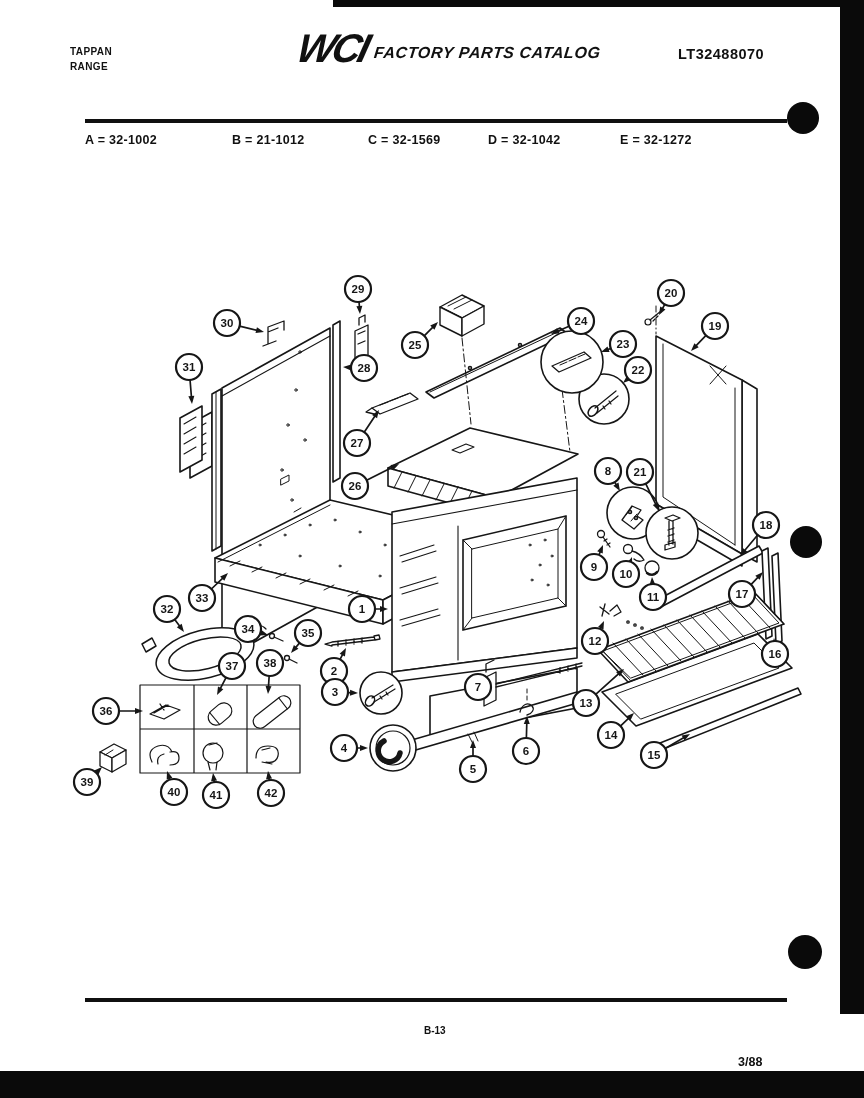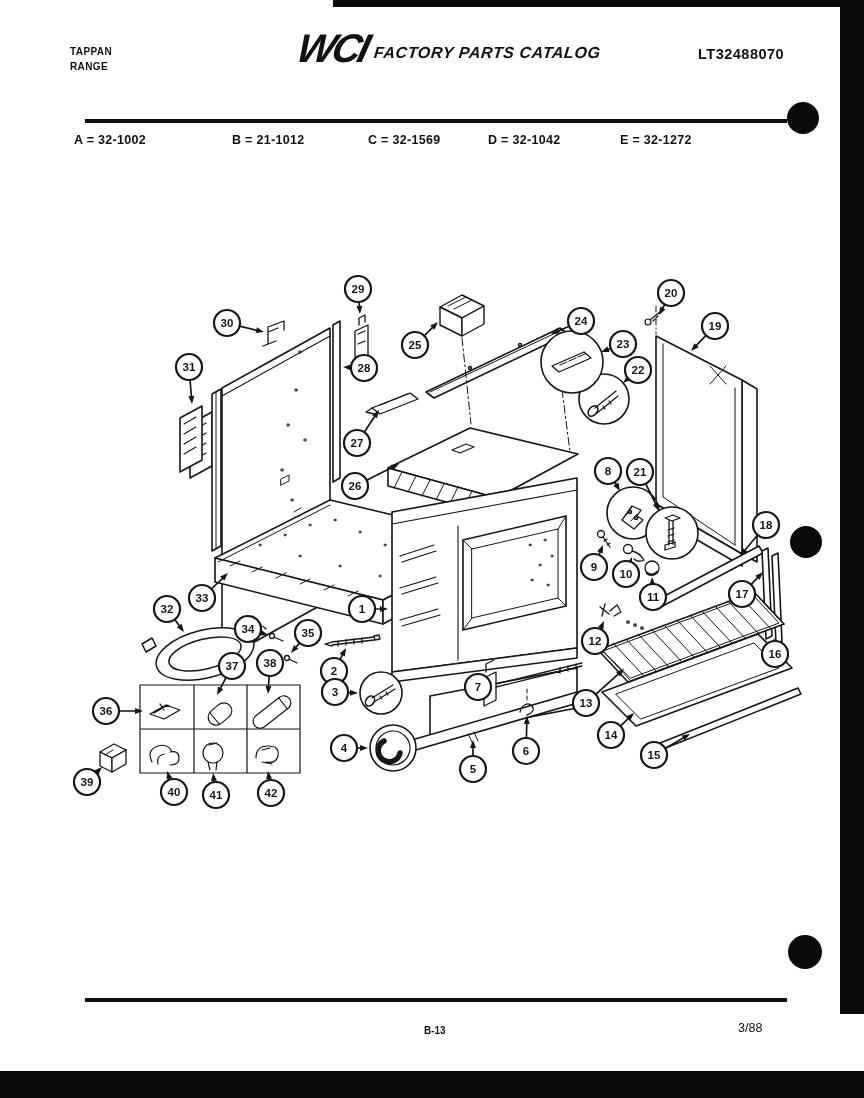--- a/index.html
+++ b/index.html
@@ -5,25 +5,25 @@
   html,body{margin:0;padding:0;background:#e8e8e8;}
   .page{
     position:relative;width:864px;height:1098px;background:#ffffff;
     font-family:"Liberation Sans", sans-serif;color:#111;overflow:hidden;
   }
   .abs{position:absolute;}
   .brand{left:70px;top:44px;font-size:10px;font-weight:bold;line-height:15px;letter-spacing:.4px;}
   .wci{left:298px;top:26px;font-size:40px;font-weight:900;font-style:italic;
        transform:skewX(-14deg);letter-spacing:-3px;}
   .cattitle{left:374px;top:44px;font-size:16px;font-weight:bold;font-style:italic;letter-spacing:.6px;transform:skewX(-6deg);}
-  .docnum{left:678px;top:46px;font-size:14.5px;font-weight:bold;letter-spacing:.5px;margin-left:20px;}
+  .docnum{left:678px;top:46px;font-size:14.5px;font-weight:bold;letter-spacing:.5px;}
   .rule{left:85px;width:702px;height:4px;background:#101010;}
   .models{top:133px;font-size:12.5px;font-weight:bold;letter-spacing:.3px;}
   .pagenum{left:424px;top:1025px;font-size:10px;font-weight:bold;}
-  .dateref{left:738px;top:1021px;font-size:12.5px;font-weight:normal;}
+  .dateref{left:738px;top:1055px;font-size:12.5px;font-weight:bold;}
   .dot{background:#0a0a0a;border-radius:50%;}
   .band{background:#0a0a0a;}
   svg{position:absolute;left:0;top:0;}
   svg .w{fill:#ffffff;}
   svg text{font-family:"Liberation Sans", sans-serif;}
 </style>
 </head>
 <body>
 
 <div class="page">
@@ -520,21 +520,21 @@
   <div class="abs brand">
     <div>TAPPAN</div>
     <div>RANGE</div>
   </div>
   <div class="abs wci">WCI</div>
   <div class="abs cattitle">FACTORY PARTS CATALOG</div>
   <div class="abs docnum">LT32488070</div>
   <div class="abs rule" style="top:119px"></div>
 
   <div>
-    <span class="abs models" style="left:74px">A = 32-1002</span>
+    <span class="abs models" style="left:85px">A = 32-1002</span>
     <span class="abs models" style="left:232px">B = 21-1012</span>
     <span class="abs models" style="left:368px">C = 32-1569</span>
     <span class="abs models" style="left:488px">D = 32-1042</span>
     <span class="abs models" style="left:620px">E = 32-1272</span>
   </div>
 
   <div class="abs rule" style="top:998px"></div>
   <div class="abs pagenum">B-13</div>
   <div class="abs dateref">3/88</div>
 

